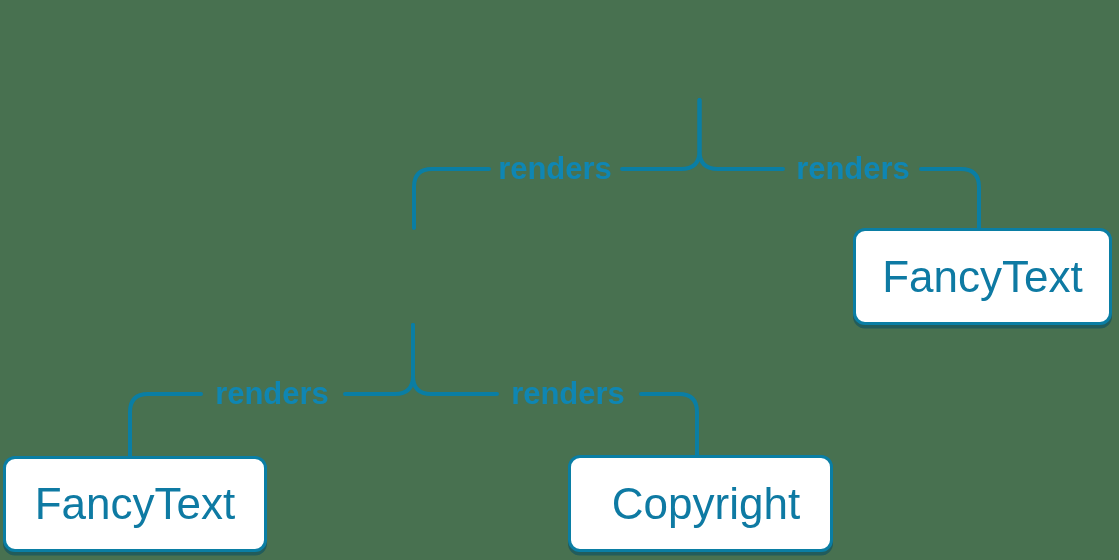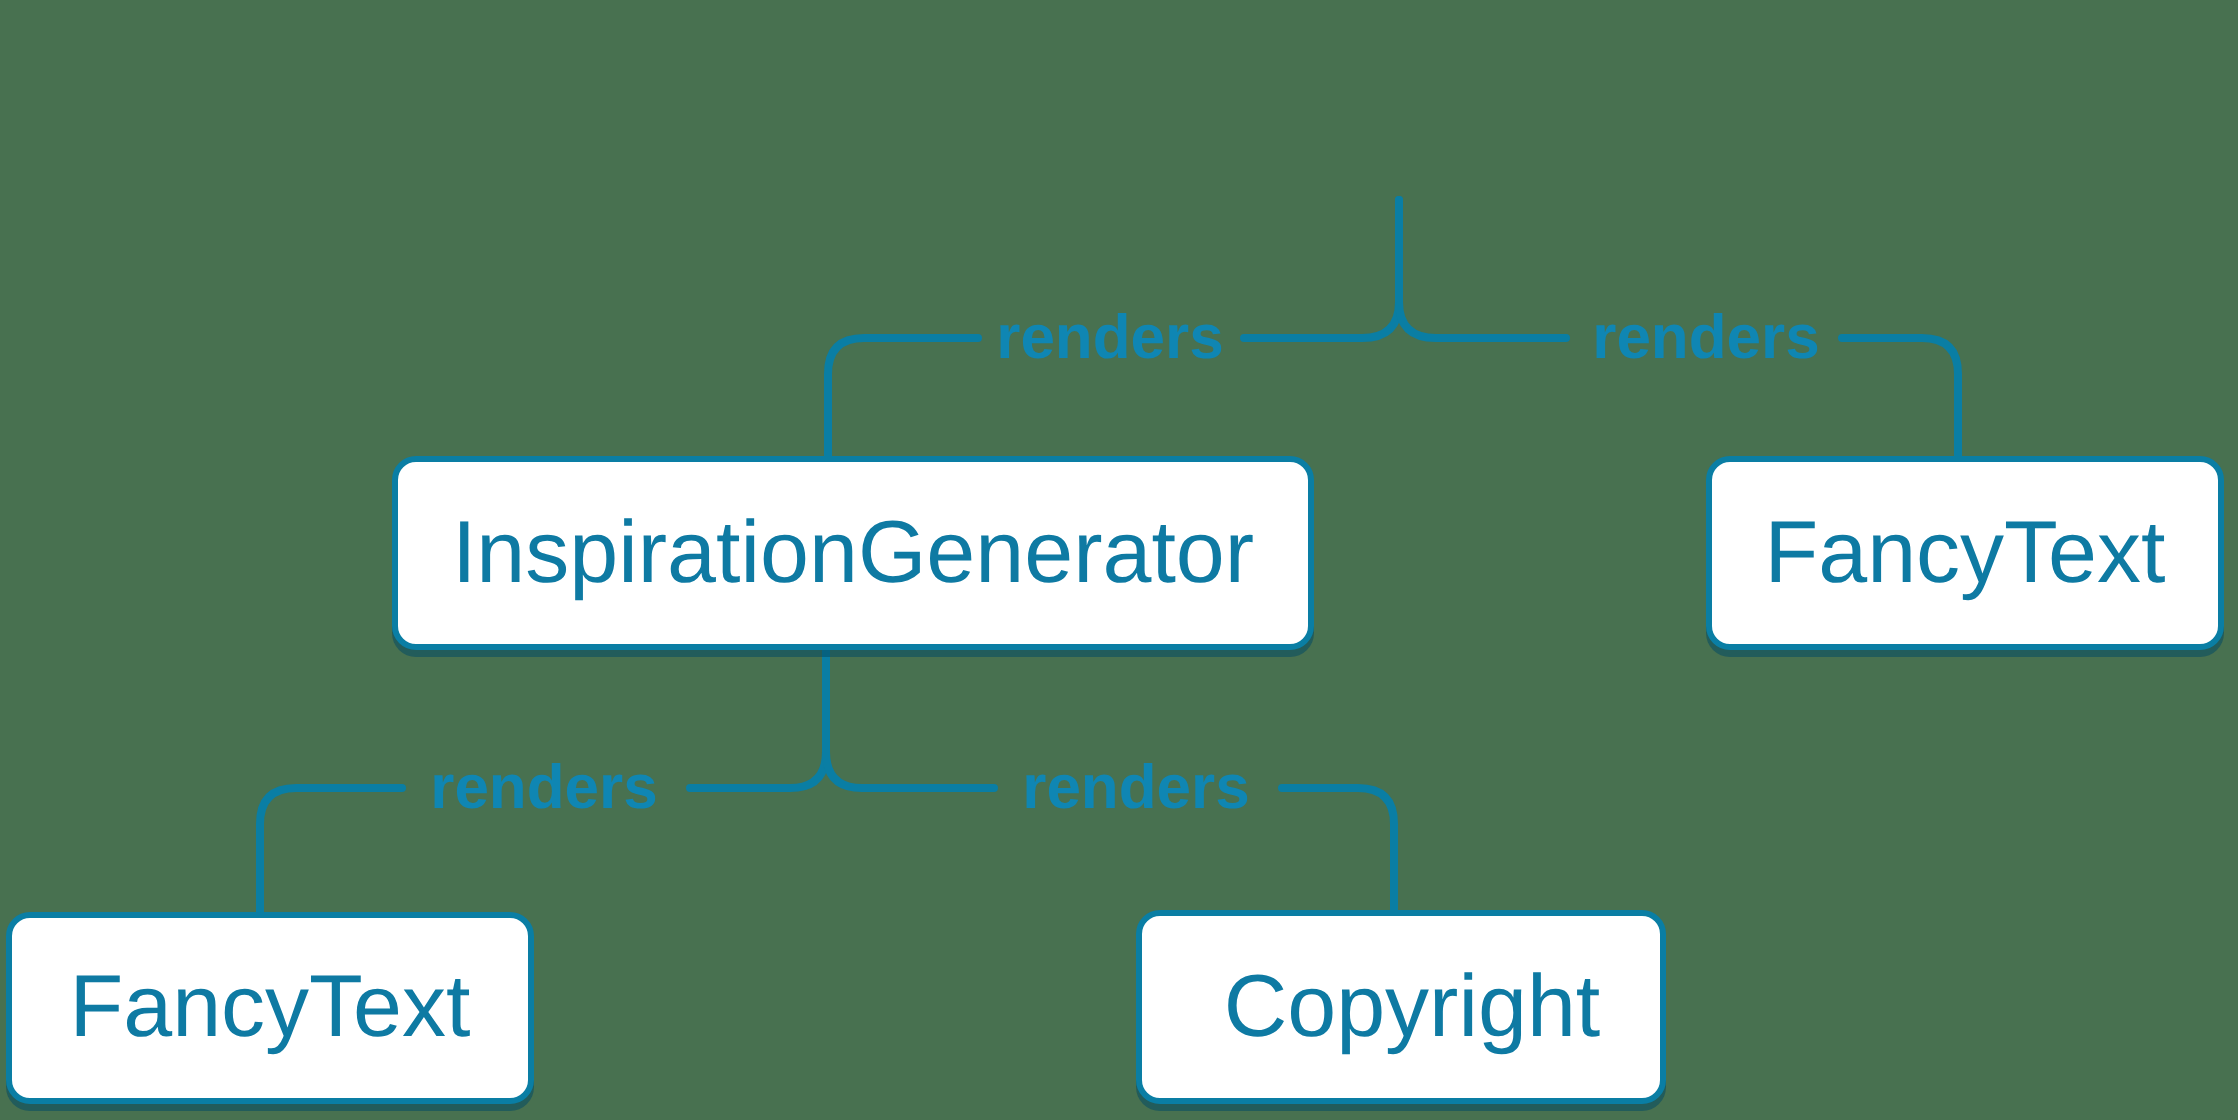--- a/index.html
+++ b/index.html
@@ -71,23 +71,20 @@
 
     <path class="edge-path" d="M 413 325 L 413 376 Q 413 394 431 394 L 497 394 M 641 394 L 679 394 Q 697 394 697 412 L 697 455"></path>
 
     <text class="edge-label" x="555" y="179">renders</text>
     <text class="edge-label" x="853" y="179">renders</text>
     <text class="edge-label" x="272" y="404">renders</text>
     <text class="edge-label" x="568" y="404">renders</text>
   </svg>
 
 
-  <div class="node node-insp">
-    <span>InspirationGenerator</span>
-  </div>
 
   <div class="node node-fancy-r">
     <span>FancyText</span>
   </div>
 
   <div class="node node-fancy-l">
     <span>FancyText</span>
   </div>
 
   <div class="node node-copyright">

